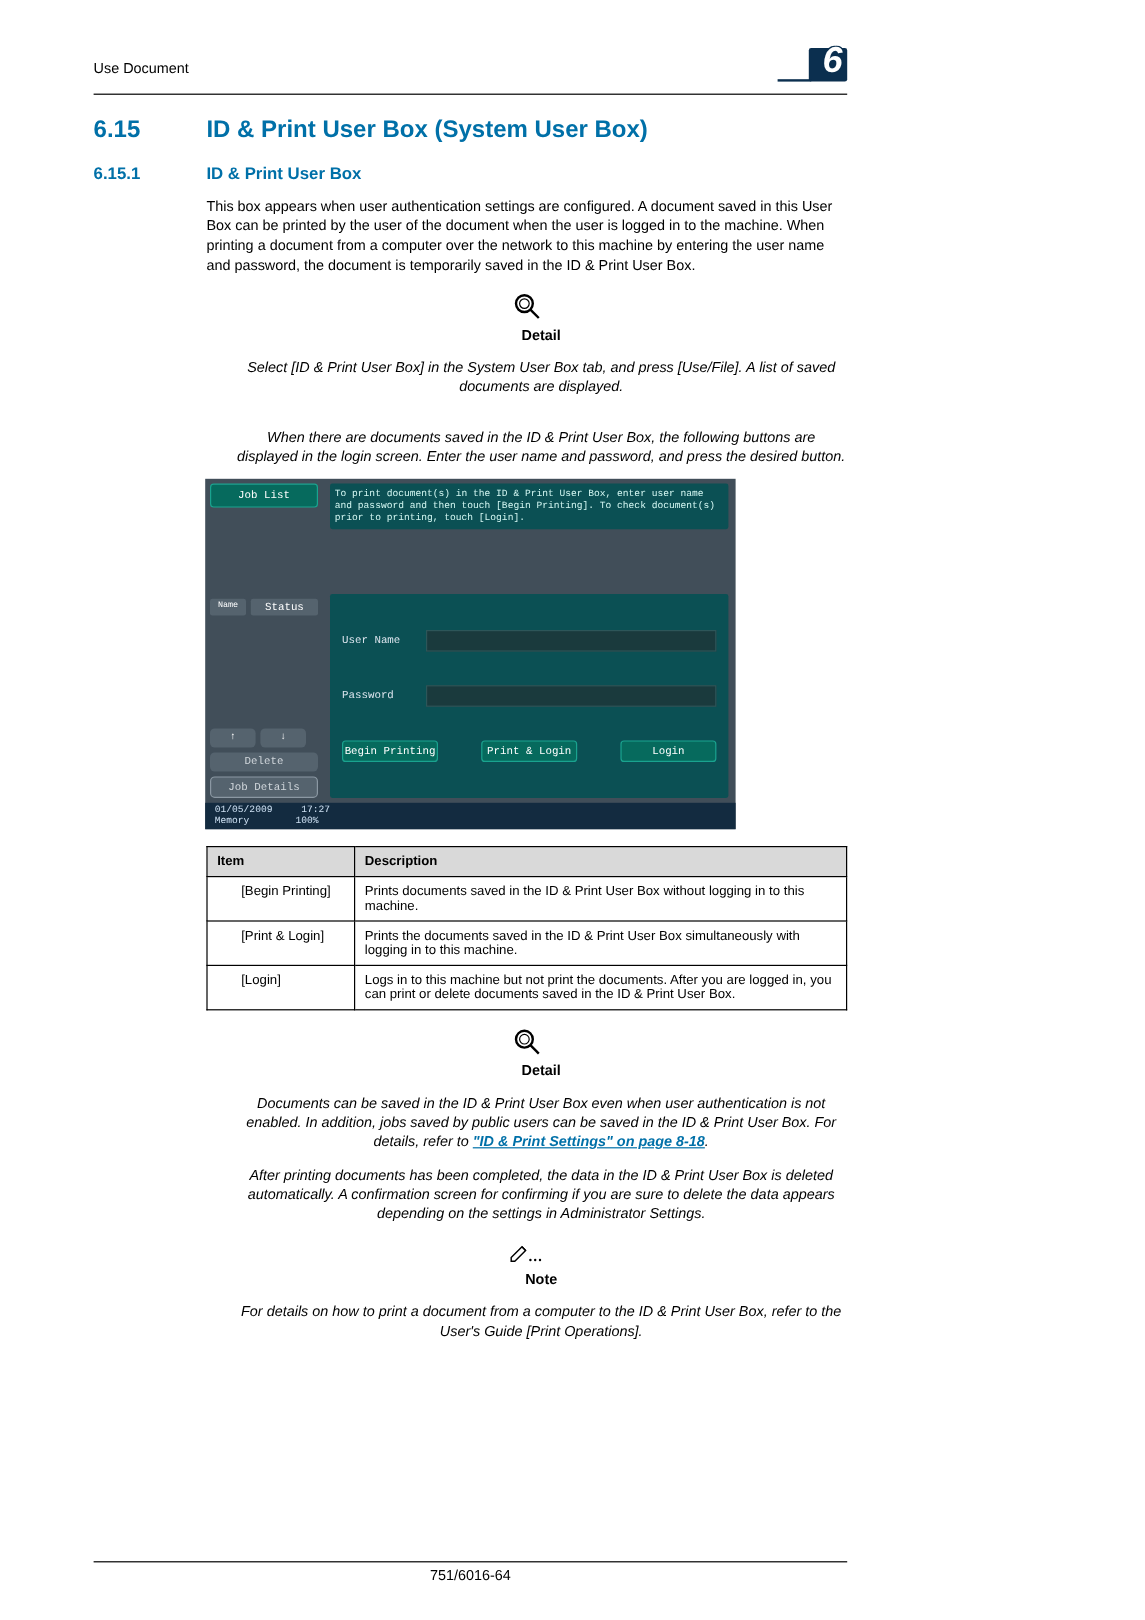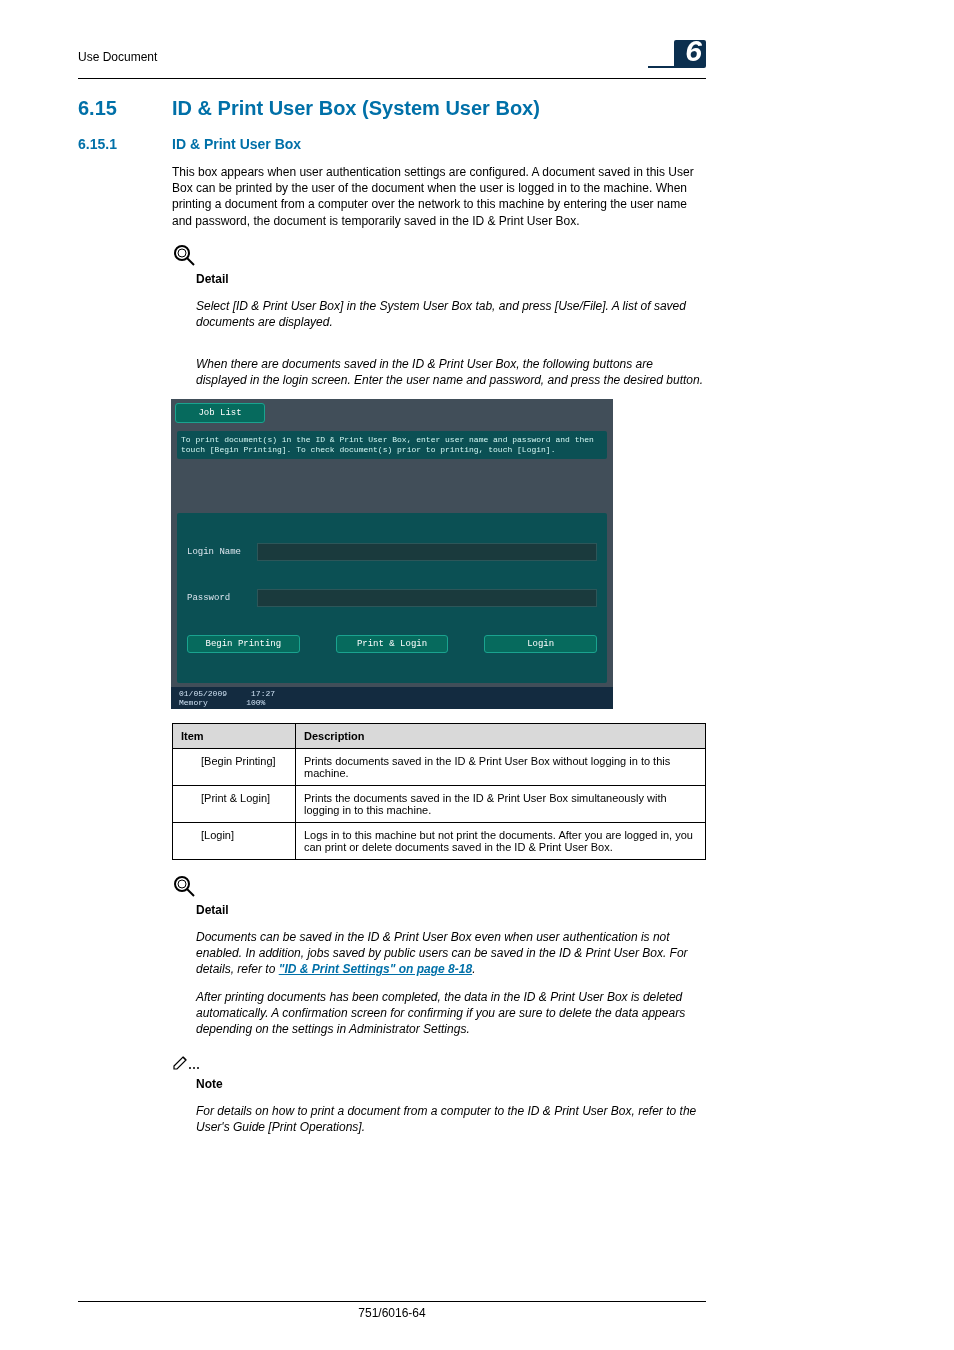--- a/index.html
+++ b/index.html
@@ -95,20 +95,21 @@
     margin-left: 94px;
   }
   .para {
     font-size: 12px;
     line-height: 1.35;
     margin-bottom: 6px;
   }
   .icon-block {
     margin-left: 94px;
     margin-top: 14px;
+    text-align: center;
   }
   .icon-glyph {
     display: inline-block;
   }
   .detail-label {
     font-weight: bold;
     font-size: 12px;
     margin: 2px 0 2px 24px;
   }
   .note-label {
@@ -132,21 +133,20 @@
   .machine {
     width: 442px;
     margin: 10px auto 14px auto;
     background: #414e59;
     font-family: "Courier New", monospace;
     font-size: 8px;
     color: #dce5ee;
   }
   .machine-row {
     display: flex;
-    flex-direction: column;
   }
   .m-left {
     width: 98px;
     box-sizing: border-box;
     padding: 4px;
     display: flex;
     flex-direction: column;
   }
   .m-right {
     flex: 1;
@@ -349,25 +349,39 @@
   <div class="machine">
     <div class="machine-row">
       <div class="m-left">
         <div class="m-joblist">Job List</div>
       </div>
       <div class="m-right">
         <div class="m-instr">To print document(s) in the ID &amp; Print User Box, enter user name and password and then touch [Begin Printing]. To check document(s) prior to printing, touch [Login].</div>
       </div>
     </div>
     <div class="machine-row">
+      <div class="m-left">
+        <div style="height:46px"></div>
+        <div class="m-sidebar-row">
+          <div class="m-name">Name</div>
+          <div class="m-status">Status</div>
+        </div>
+        <div class="m-gap"></div>
+        <div class="m-sidebar-row" style="margin-top:92px">
+          <div class="m-arrow">↑</div>
+          <div class="m-arrow">↓</div>
+        </div>
+        <div class="m-del">Delete</div>
+        <div class="m-jobdet">Job Details</div>
+      </div>
       <div class="m-right">
         <div style="height:46px"></div>
         <div class="m-darkpanel">
           <div class="m-field">
-            <div class="m-field-label">Login Name</div>
+            <div class="m-field-label">User Name</div>
             <div class="m-field-box"></div>
           </div>
           <div class="m-field">
             <div class="m-field-label">Password</div>
             <div class="m-field-box"></div>
           </div>
           <div class="m-btn-row">
             <div class="m-btn">Begin Printing</div>
             <div class="m-btn">Print &amp; Login</div>
             <div class="m-btn">Login</div>

